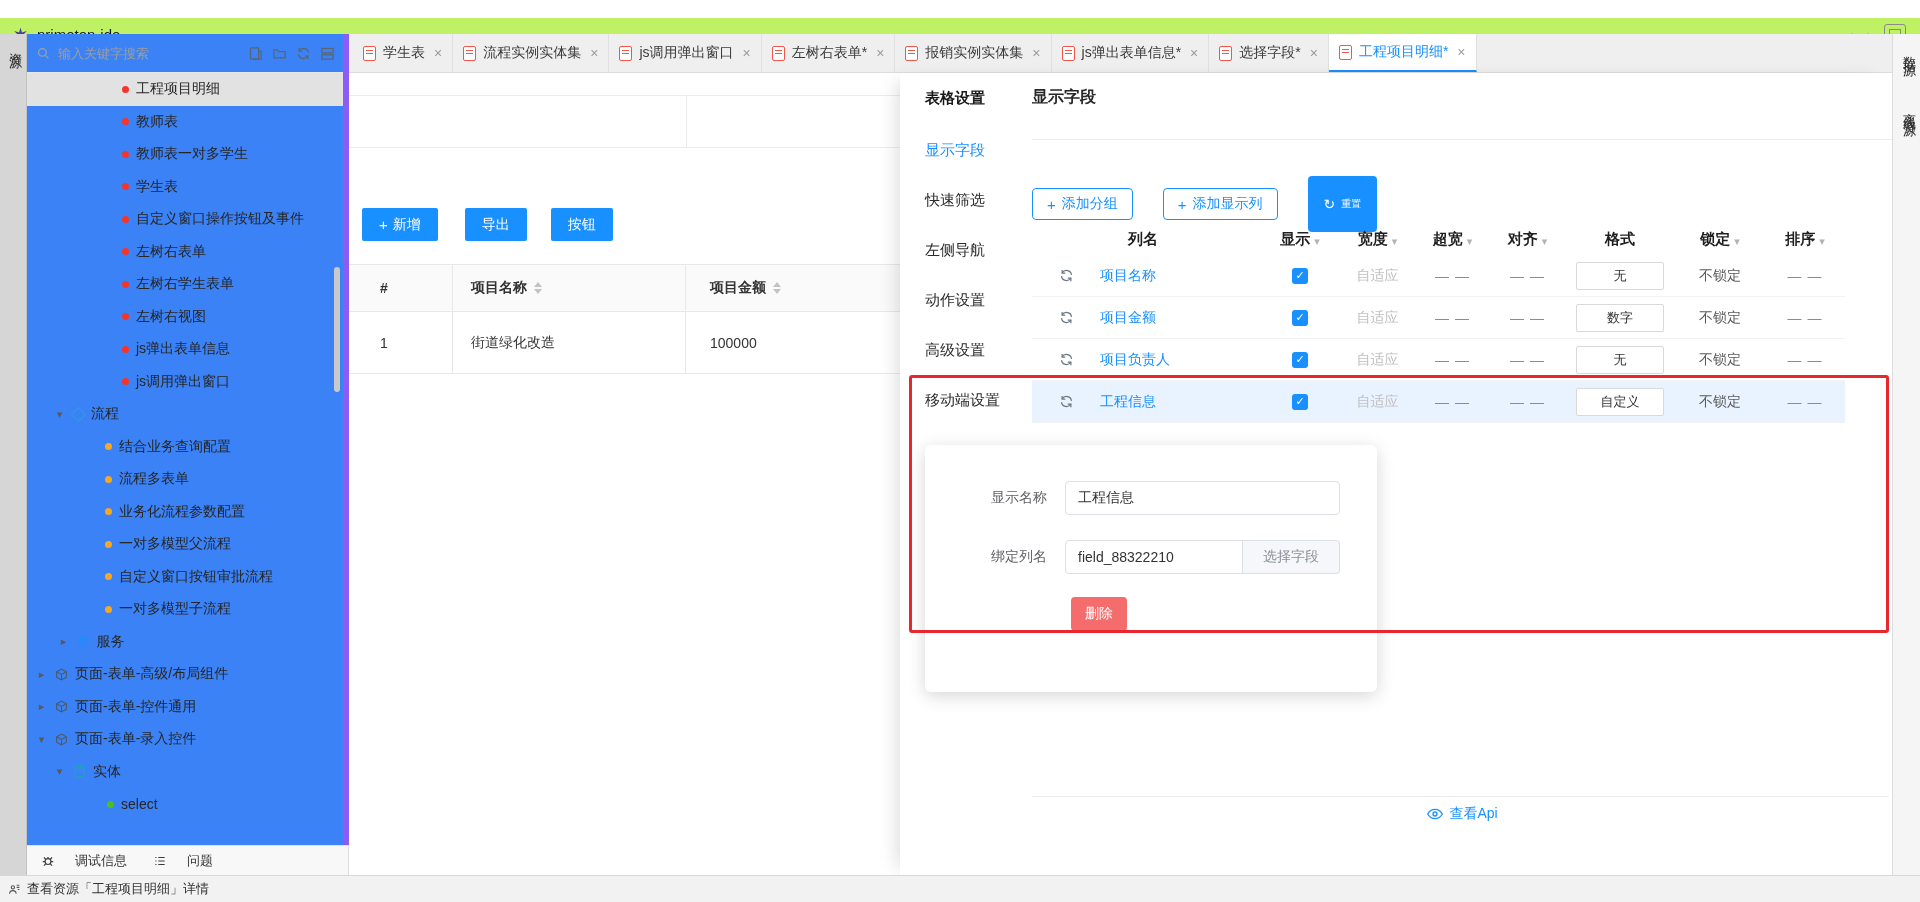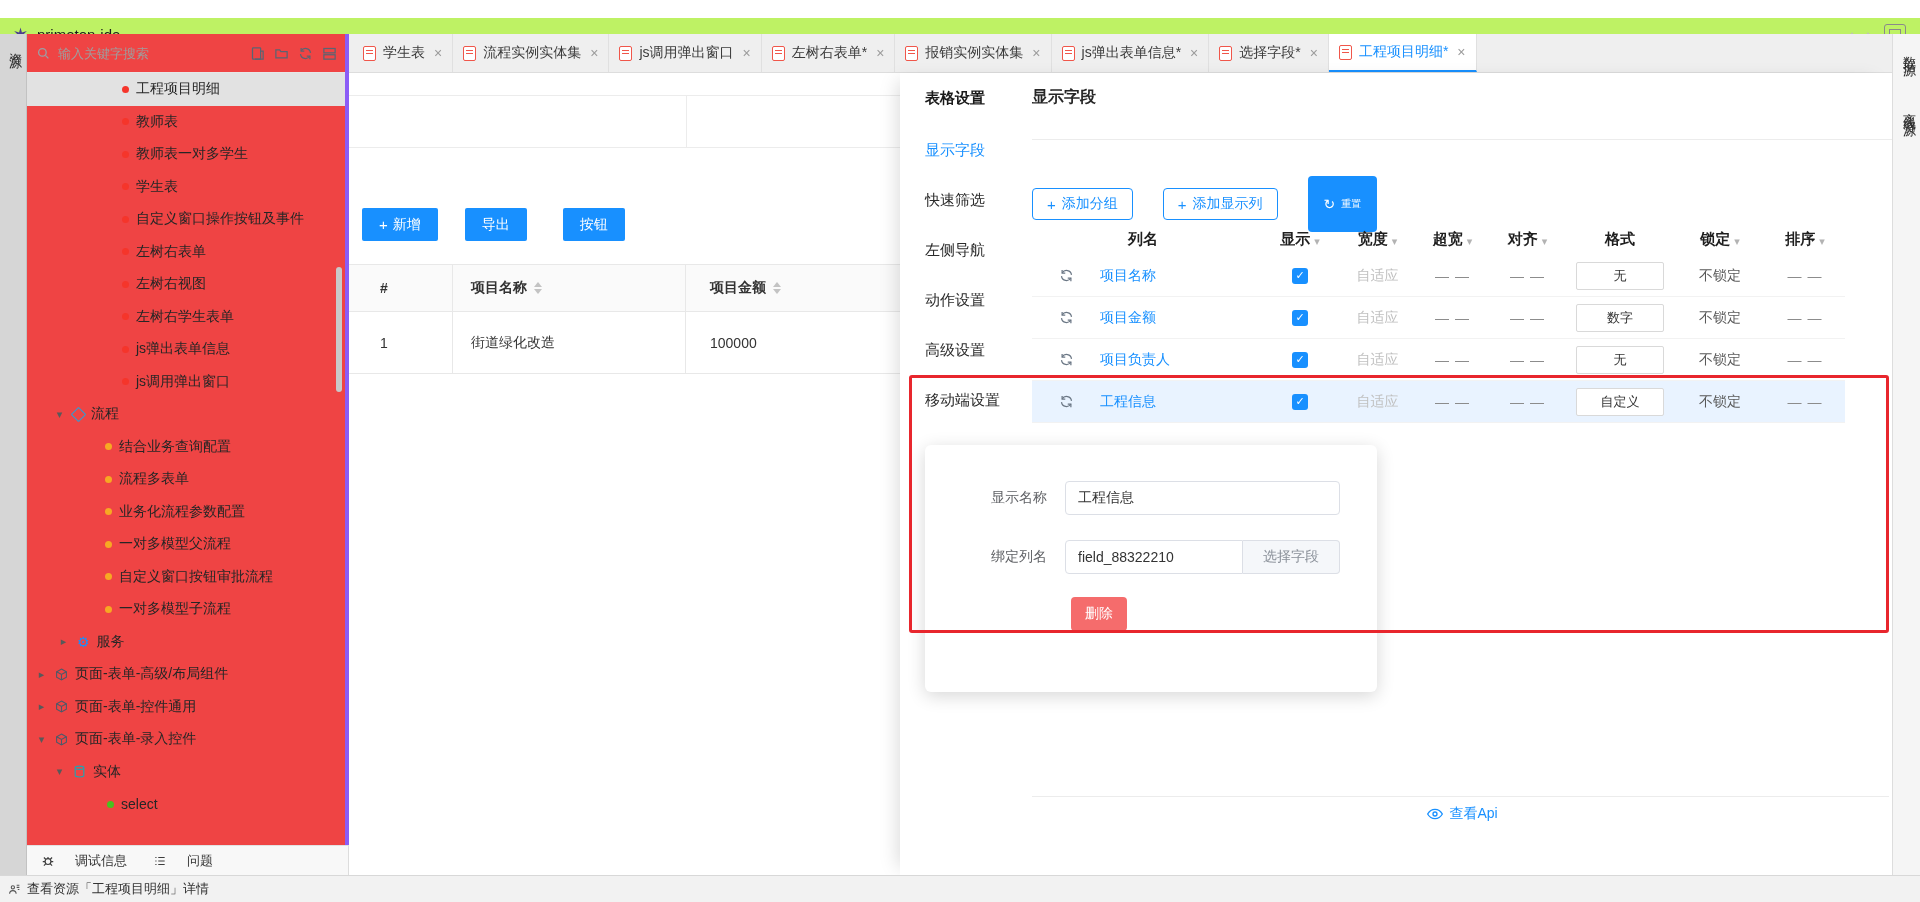--- a/index.html
+++ b/index.html
@@ -21,21 +21,21 @@
   .left-strip{left:0;top:34px;width:27px;height:841px;background:#d6d6d6;border-right:1px solid #c2c2c2;box-sizing:border-box}
   .v-label{writing-mode:vertical-rl;text-orientation:upright;letter-spacing:4px;font-size:13px;color:#2b2b2b}
   .left-strip .v-label{margin:8px 0 0 6px}
 
   
   .right-strip{left:1892px;top:34px;width:28px;height:841px;background:#f5f5f5;border-left:1px solid #ddd;box-sizing:border-box}
   .right-strip .v-label{margin-left:7px;display:block}
   .rs-1{margin-top:12px}.rs-2{margin-top:44px}
 
   
-  .sidebar{left:27px;top:34px;width:322px;height:811px;background:#ef4444;border-right:4px solid #8b5cf6;box-sizing:border-box}
+  .sidebar{left:27px;top:34px;width:322px;height:811px;background:#3b82f6;border-right:6px solid #8b5cf6;box-sizing:border-box}
   .sidebar-search{height:39px;border-bottom:1px solid #e6e6e6;display:flex;align-items:center;padding:0 8px 0 10px;box-sizing:border-box;gap:6px}
   .search-input{border:none;outline:none;background:transparent;font-size:13px;color:#333;flex:1;min-width:0;font-family:inherit}
   .search-input::placeholder{color:#9e9e9e}
   .side-icons{display:flex;align-items:center;gap:9px}
   .tree{position:absolute;left:0;top:39px;width:100%;bottom:0;overflow:hidden}
   .tree-item{height:32.5px;display:flex;align-items:center;gap:7px;box-sizing:border-box;cursor:pointer;white-space:nowrap}
   .tree-item.selected{background:#e2e2e2}
   .tlabel{font-size:14px;color:#262626}
   .dot{width:7px;height:7px;border-radius:50%;flex:none}
   .dot.red{background:#f5352b}.dot.yellow{background:#f7a823}.dot.green{background:#49c01f}
@@ -68,21 +68,21 @@
   .tab-close:after{content:"×"}
 
   .editor-body{position:absolute;left:0;top:39px;width:100%;height:802px;background:#fff}
   .hline{position:absolute;left:0;width:551px;height:1px;background:#ececec}
   .vline{position:absolute;left:337px;top:22px;width:1px;height:52px;background:#ececec}
 
   
   .mtoolbar{position:absolute;left:13px;top:135px;display:flex;align-items:center}
   .btn-primary{height:33px;background:#1890ff;color:#fff;border-radius:2px;display:flex;align-items:center;justify-content:center;
                padding:0 17px;font-size:14px;cursor:pointer;gap:5px}
-  .g1{margin-right:27px}.g2{margin-right:36px}
+  .g1{margin-right:27px}.g2{margin-right:24px}
   .plus-w:after{content:"+";font-size:15px}
 
   
   .mtable{position:absolute;left:0;top:191px;width:1100px}
   .mrow{display:flex}
   .mcell{box-sizing:border-box;border-bottom:1px solid #e8e8e8;border-right:1px solid #e8e8e8;display:flex;align-items:center}
   .mth{height:48px;background:#fafafa;border-top:1px solid #e8e8e8;color:#333;font-weight:700;font-size:14px}
   .mtd{height:62px;background:#fff;color:#333;font-size:14px}
   .c-idx{width:104px;padding-left:31px}.c-nm{width:233px;padding-left:18px}.c-amt{width:763px;padding-left:24px;border-right:none}
   .sortpair{display:inline-flex;flex-direction:column;gap:2px;margin-left:7px}
@@ -220,25 +220,25 @@
       <div class="tree-item ind-a">
           <span class="dot red"></span>
           <span class="tlabel">自定义窗口操作按钮及事件</span>
         </div>
       <div class="tree-item ind-a">
           <span class="dot red"></span>
           <span class="tlabel">左树右表单</span>
         </div>
       <div class="tree-item ind-a">
           <span class="dot red"></span>
+          <span class="tlabel">左树右学生表单</span>
+        </div>
+      <div class="tree-item ind-a">
+          <span class="dot red"></span>
           <span class="tlabel">左树右视图</span>
-        </div>
-      <div class="tree-item ind-a">
-          <span class="dot red"></span>
-          <span class="tlabel">左树右学生表单</span>
         </div>
       <div class="tree-item ind-a">
           <span class="dot red"></span>
           <span class="tlabel">js弹出表单信息</span>
         </div>
       <div class="tree-item ind-a">
           <span class="dot red"></span>
           <span class="tlabel">js调用弹出窗口</span>
         </div>
 

